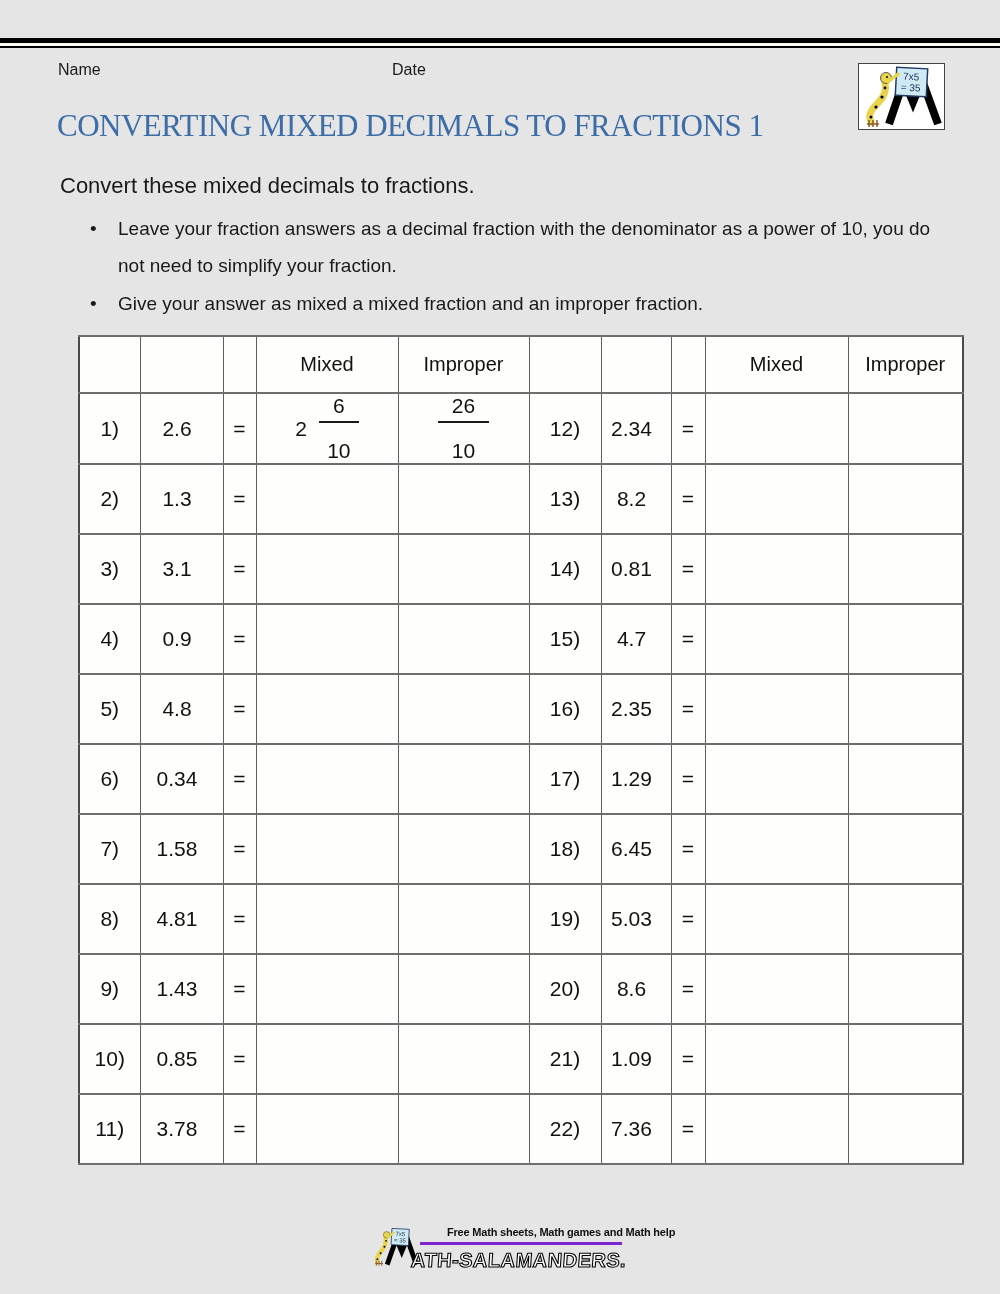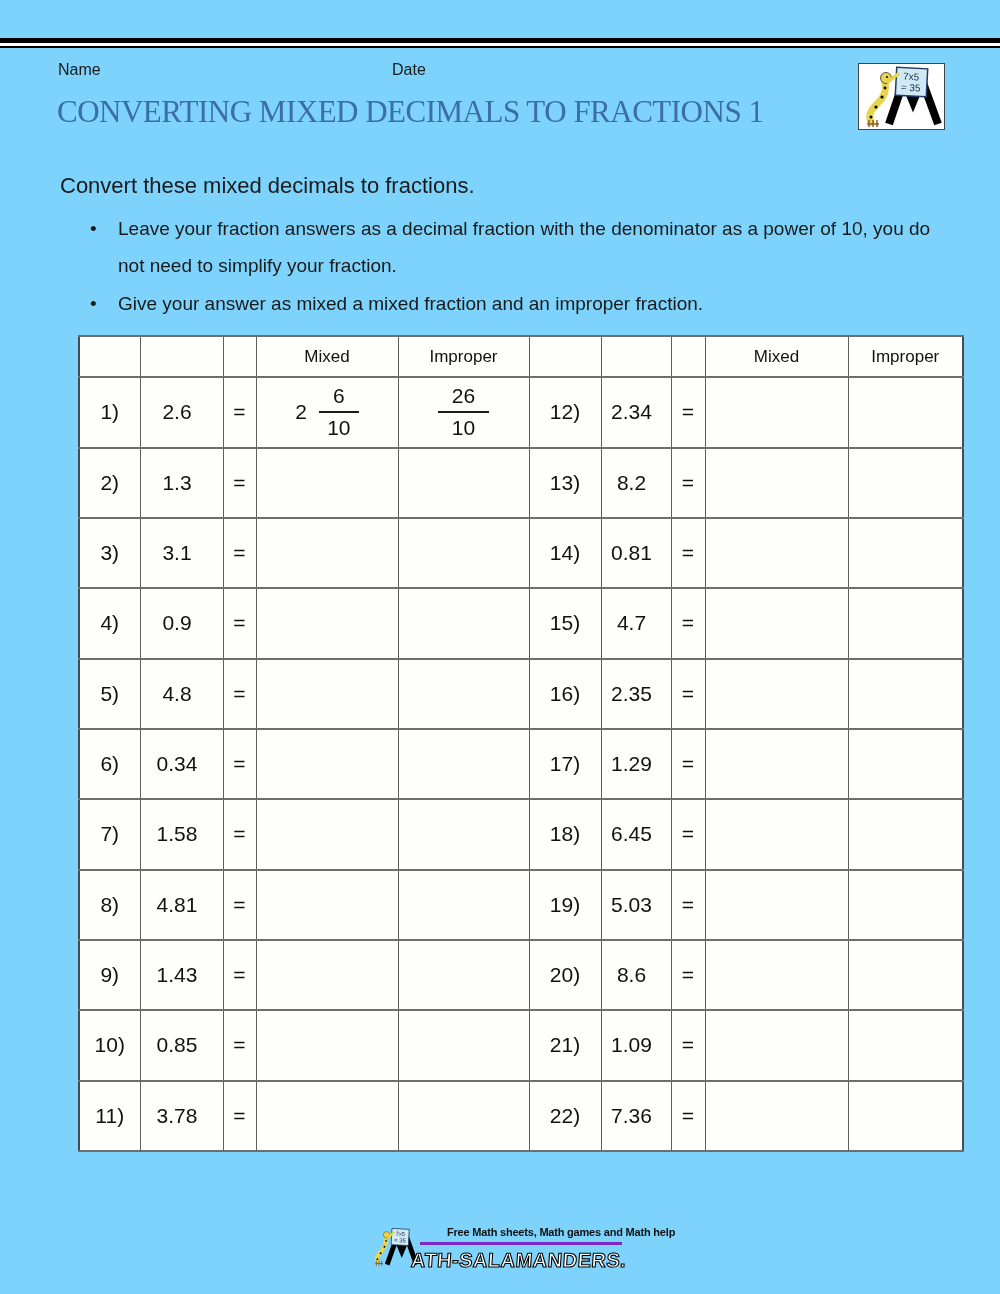--- a/index.html
+++ b/index.html
@@ -1,36 +1,36 @@
 <!DOCTYPE html>
 <html><head>
 <meta charset="utf-8">
 <style>
   * { margin:0; padding:0; box-sizing:border-box; }
   body { margin:0; background:#fdfdf7; }
   .page {
     position:relative; width:1000px; height:1294px;
-    background:#7dd3fc; overflow:hidden;
+    background:#e5e5e5; overflow:hidden;
     font-family:"Liberation Sans", sans-serif; color:#1a1a1a;
   }
   .top-rule { position:absolute; left:0; top:38px; width:1000px; }
   .top-rule .thick { height:5px; background:#000; }
   .top-rule .gap   { height:3px; background:#fdfdf7; }
   .top-rule .thin  { height:2px; background:#000; }
 
   .name-label { position:absolute; left:58px;  top:61px; font-size:16px; }
   .date-label { position:absolute; left:392px; top:61px; font-size:16px; }
 
   .logo-box {
     position:absolute; left:858px; top:63px; width:87px; height:67px;
     background:#ffffff; border:1px solid #444;
   }
 
   .title {
-    position:absolute; left:57px; top:94px; width:900px;
+    position:absolute; left:57px; top:108px; width:900px;
     font-family:"Liberation Serif", serif; font-weight:normal;
     font-size:31px; letter-spacing:-0.5px; color:#3c6da6; white-space:nowrap;
   }
 
   .intro { position:absolute; left:60px; top:173px; font-size:22px; }
 
   .bullets { position:absolute; left:90px; top:210px; width:850px; list-style:none; }
   .bullets li {
     position:relative; padding-left:28px; font-size:19px; line-height:37px;
     margin-bottom:1px;
@@ -43,31 +43,31 @@
     position:absolute; left:78px; top:335px;
     width:884px; height:817px; table-layout:fixed;
     border-collapse:collapse; background:#fefefc;
     border:2px solid #4a4a4a;
   }
   table.sheet th, table.sheet td {
     border-left:1px solid #5f5f5f; border-right:1px solid #5f5f5f;
     border-top:2px solid #6e6e6e; border-bottom:2px solid #6e6e6e;
     font-weight:normal; font-size:21px; color:#111; overflow:hidden;
   }
-  table.sheet tr.hdr th { height:41px; font-size:17px; text-align:center; }
+  table.sheet tr.hdr th { height:57px; font-size:20px; text-align:center; }
   table.sheet td { height:70px; }
   td.c-num { text-align:center; }
   td.c-dec { text-align:center; padding-right:9px; }
   td.c-eq  { text-align:center; font-size:17px; }
   td.c-mixed, td.c-imp { text-align:center; }
 
   .whole { display:inline-block; vertical-align:middle; margin-right:12px; }
   .frac  { display:inline-block; vertical-align:middle; text-align:center; }
   .fnum  { display:block; border-bottom:2px solid #1a1a1a; padding:0 14px 3px; }
-  .fden  { display:block; padding-top:3px; }
+  .fden  { display:block; padding-top:16px; }
 
   .footer { position:absolute; left:372px; top:1222px; width:260px; height:54px; }
   .footer .f-icon { position:absolute; left:0; top:2px; }
   .f-tagline {
     position:absolute; left:50px; top:4px; width:205px;
     font-size:11px; font-weight:bold; letter-spacing:-0.2px; color:#111;
     white-space:nowrap;
     margin-left:25px;
   }
   .f-rule { position:absolute; left:48px; top:20px; width:202px; height:3px; background:#7d26cd; }

